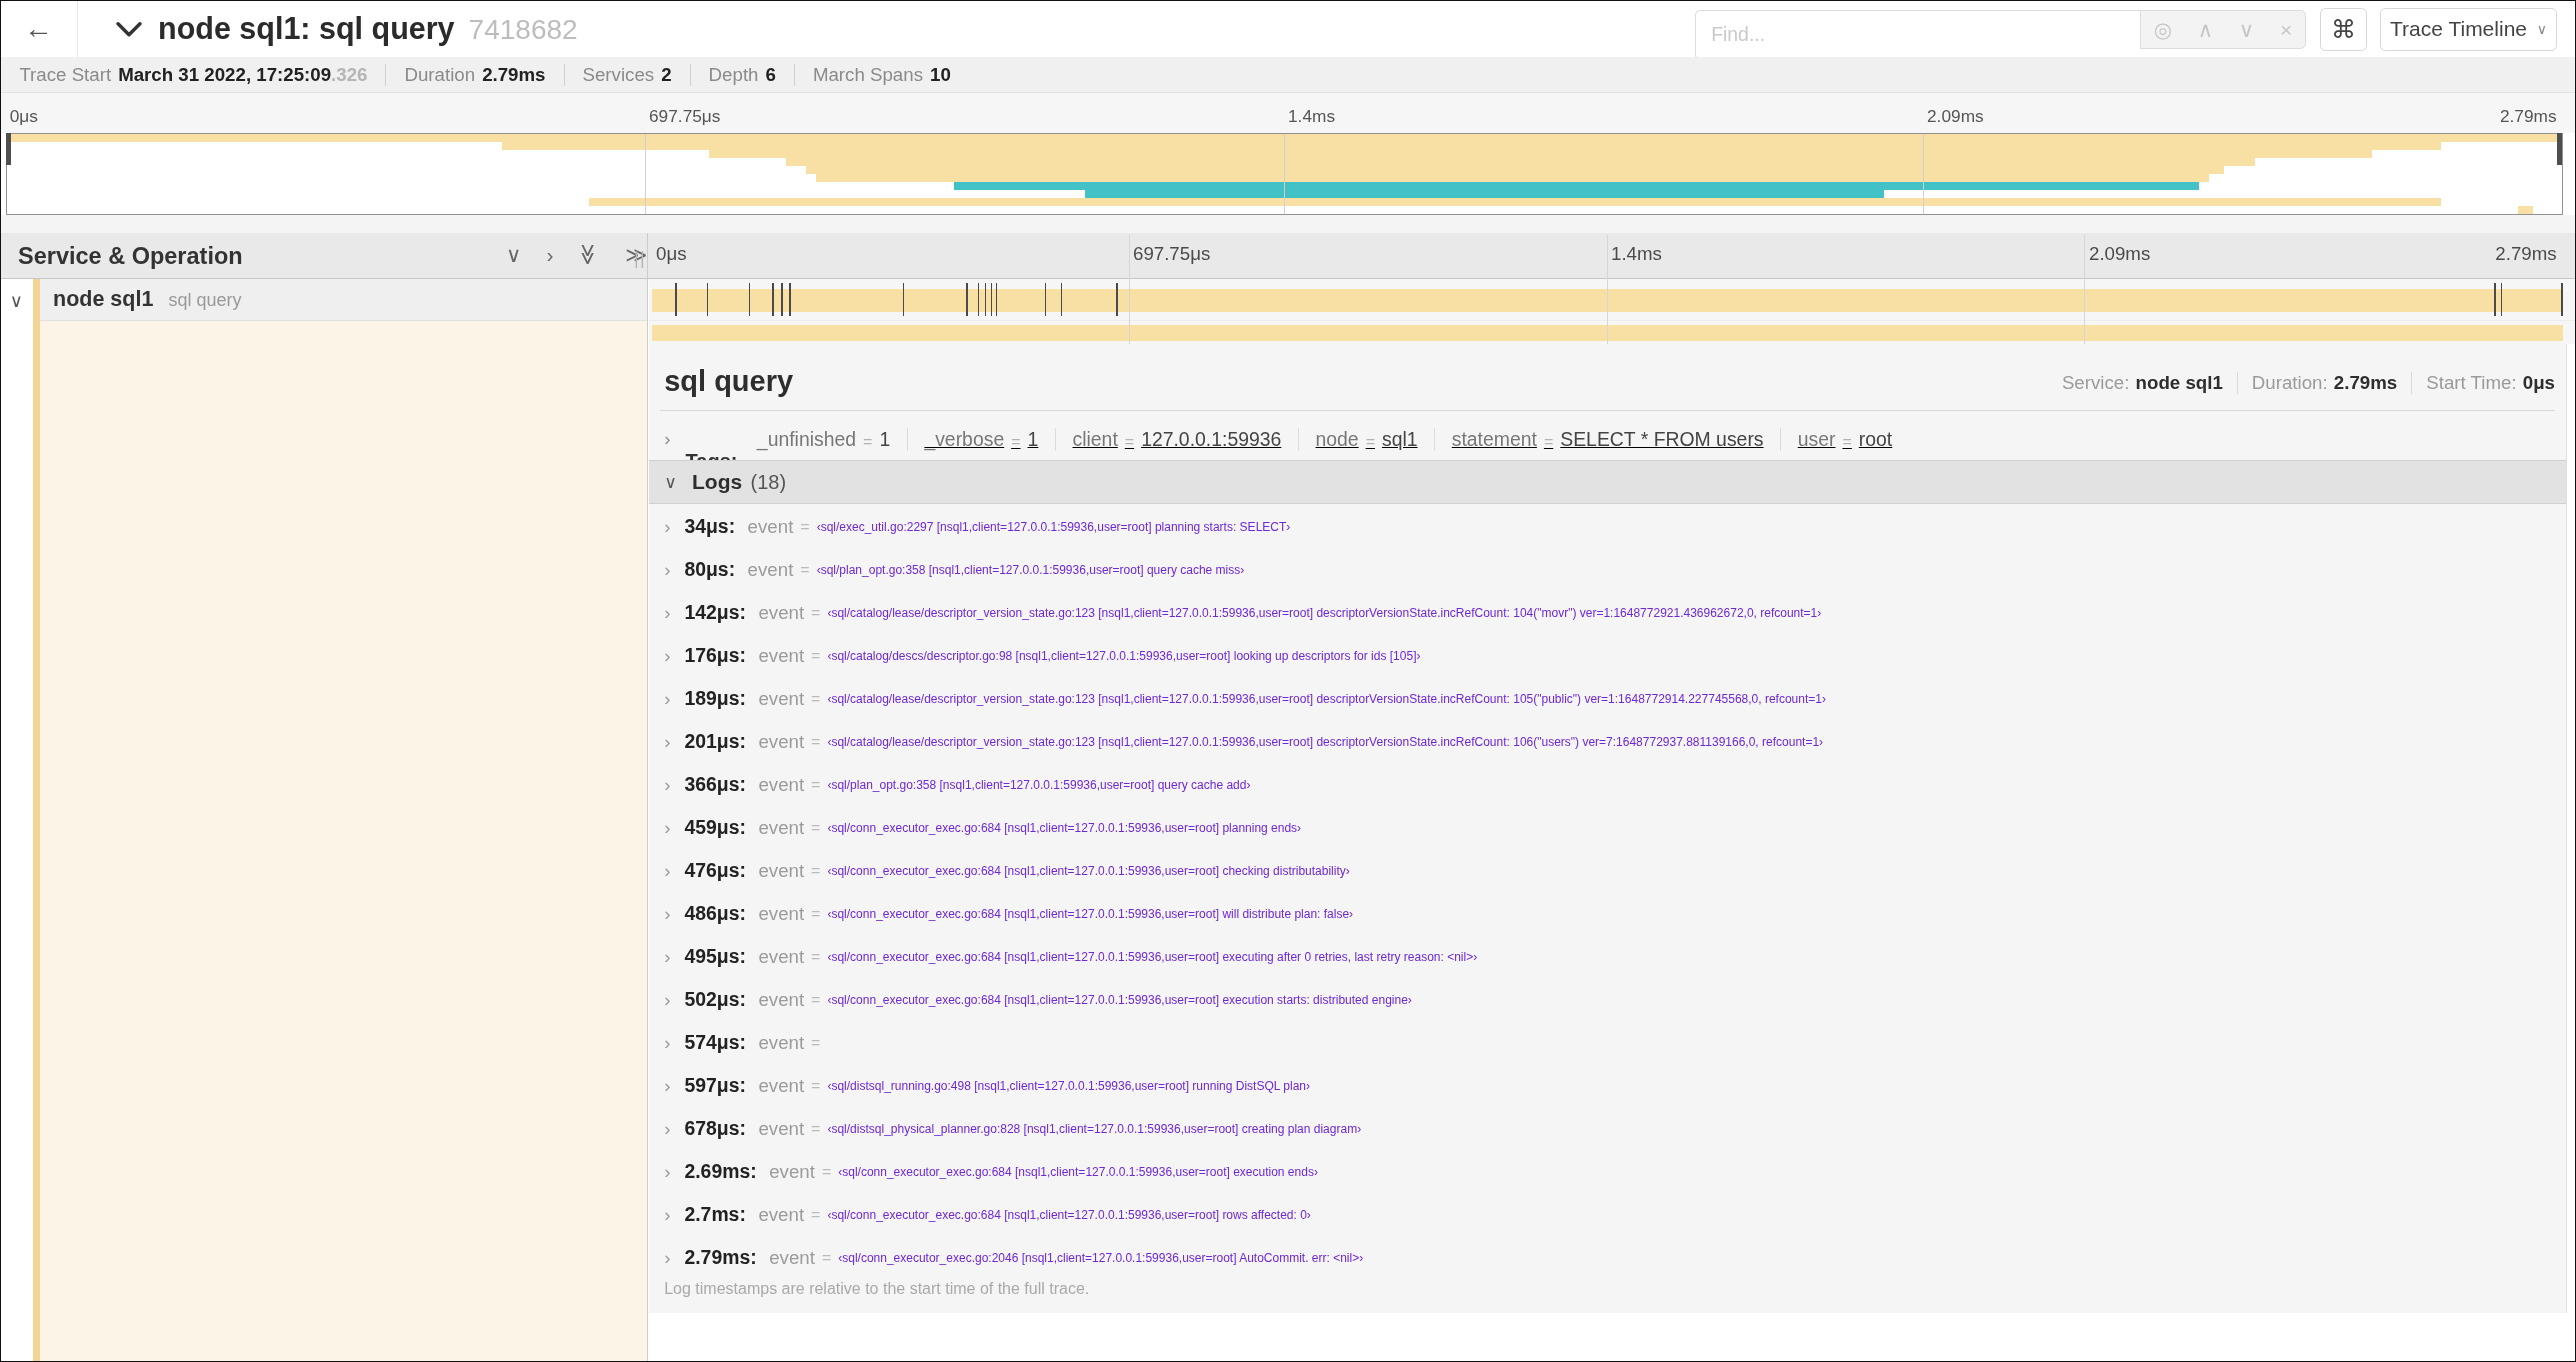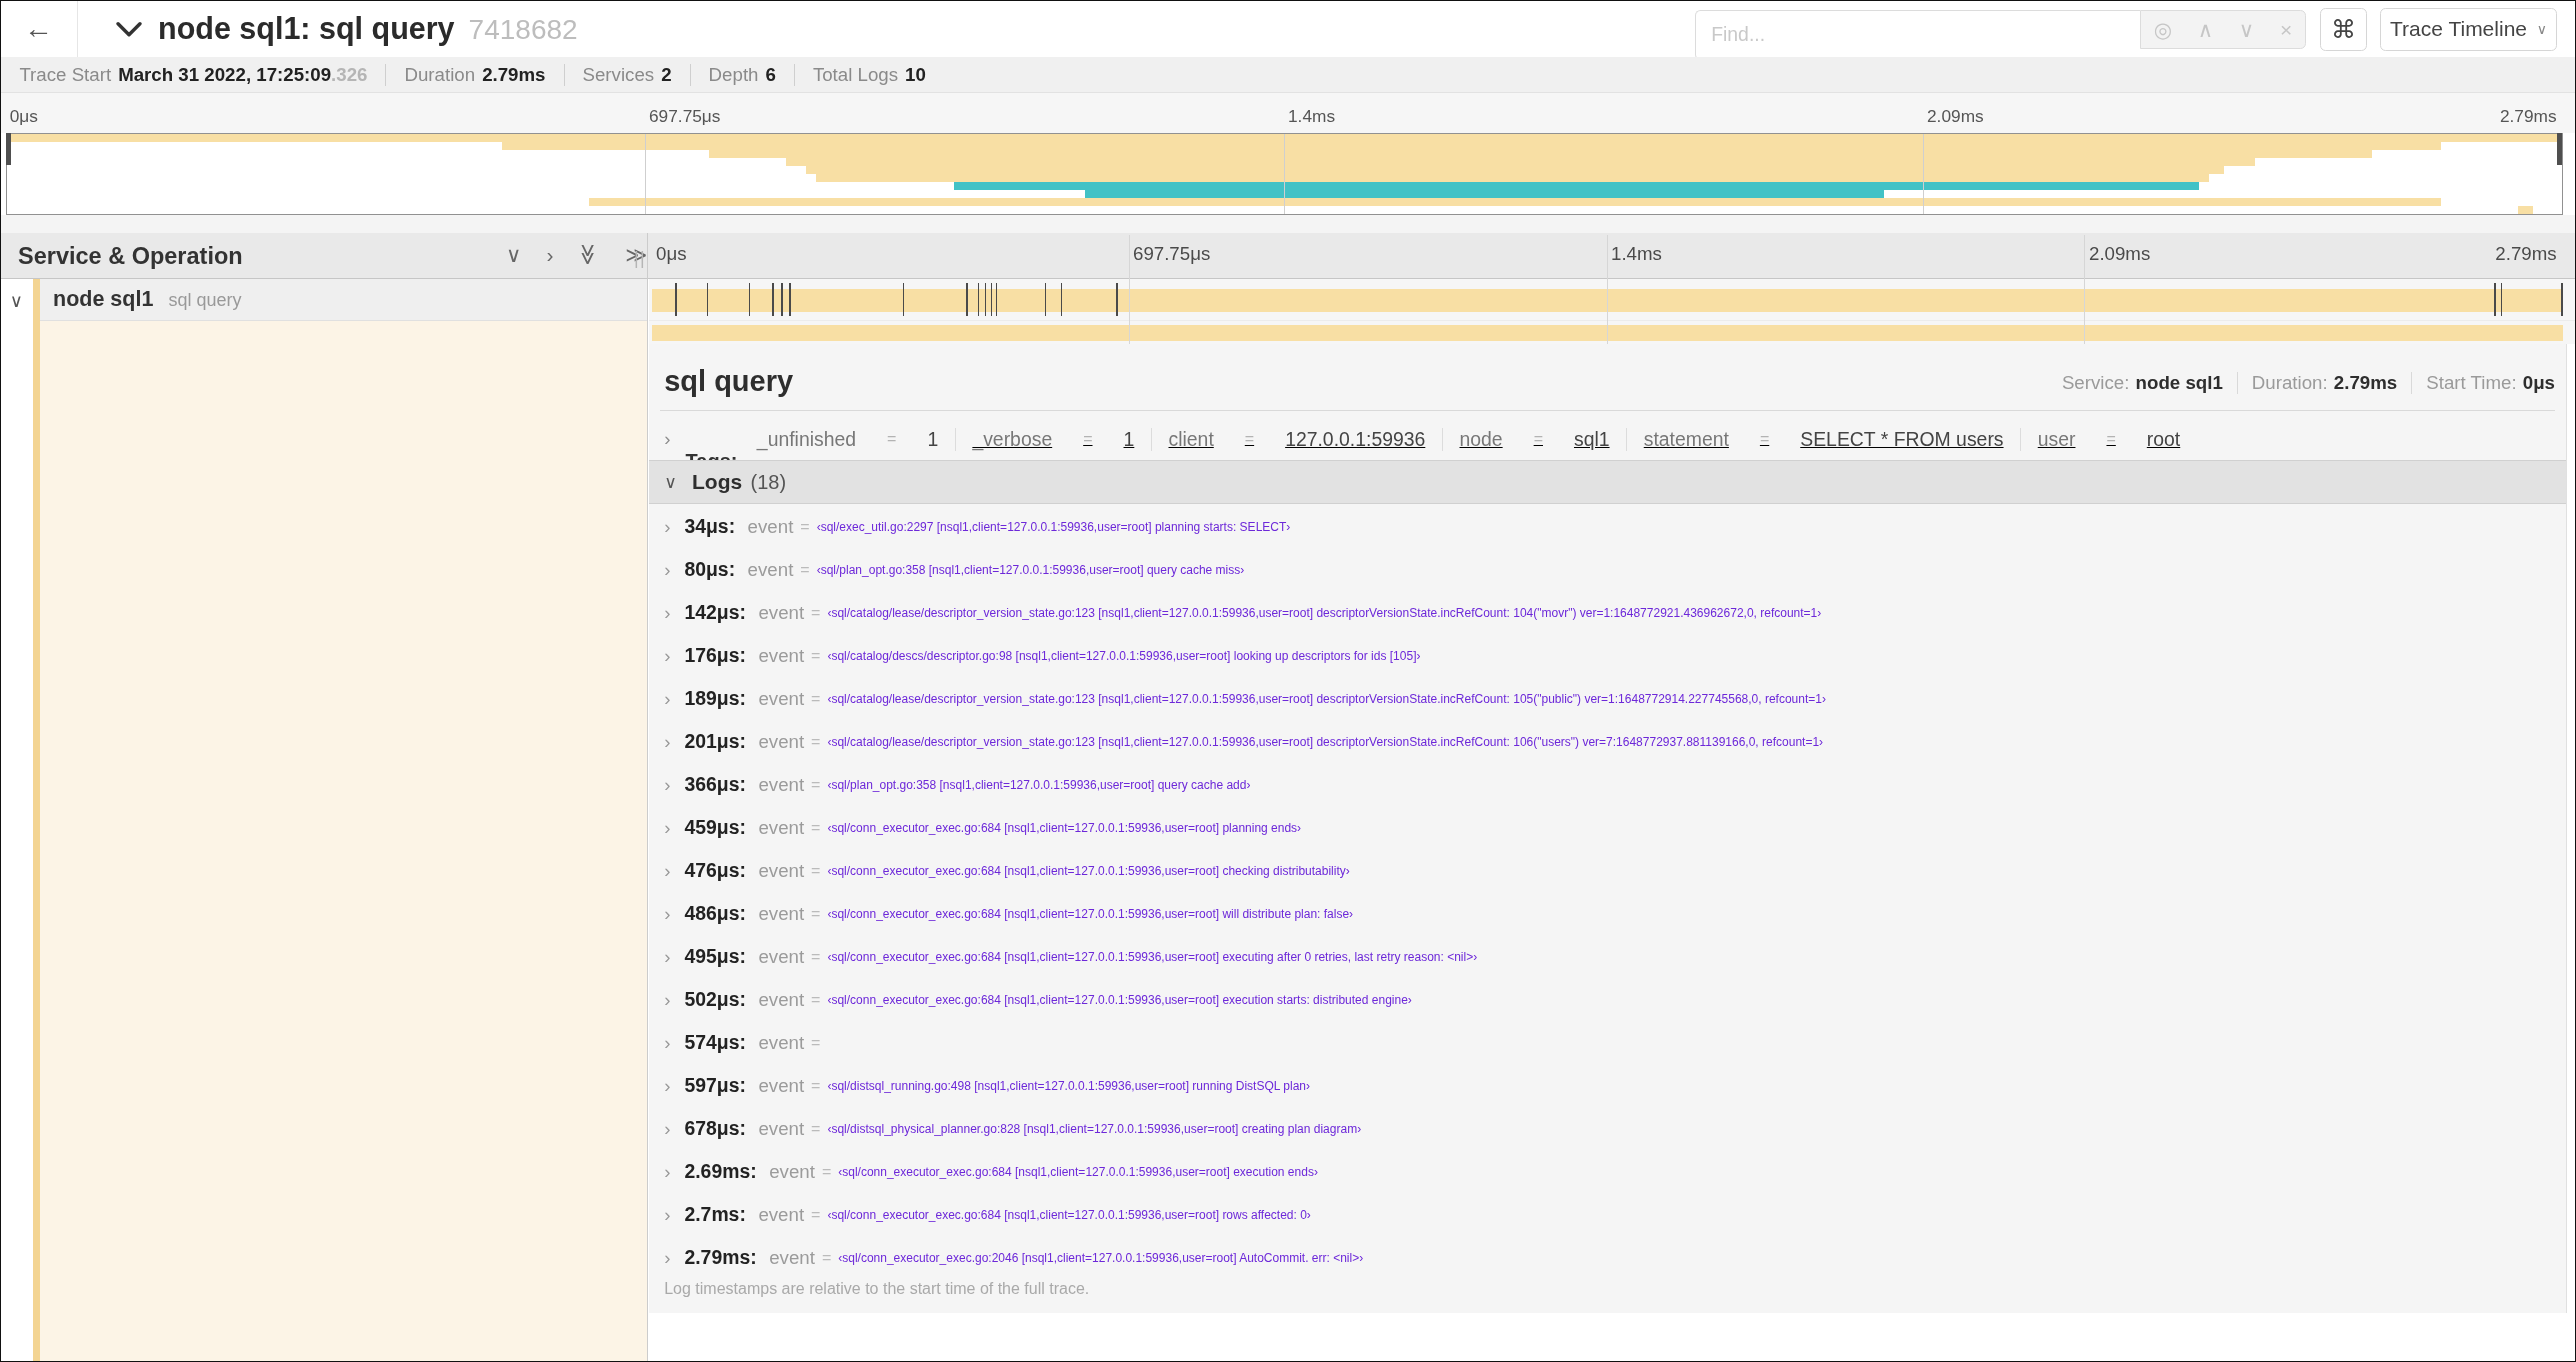--- a/index.html
+++ b/index.html
@@ -89,21 +89,21 @@
   .dp-title { position:absolute; left:0; top:1.4px; font-size:29px; font-weight:bold; color:#2e2e2e; }
   .dp-summary { position:absolute; right:0; top:8.3px; display:flex; align-items:center; }
   .sum-item { display:inline-flex; align-items:center; font-size:18.7px; white-space:nowrap; }
   .sum-item + .sum-item { border-left:1.4px solid #d9d9d9; margin-left:14px; padding-left:14px; }
   .sum-label { color:#9a9a9a; margin-right:6.2px; }
   .sum-value { color:#2e2e2e; font-weight:bold; }
   .dp-divider { position:absolute; left:11px; right:11px; top:66px; height:1.4px; background:#d9d9d9; }
   .tags-row { position:absolute; left:15.2px; right:11px; top:75px; height:40px; display:flex; align-items:center; cursor:pointer; }
   .tags-chev { font-size:18.7px; color:#8d8d8d; margin-right:15.2px; }
   .tags-label { font-size:20px; font-weight:bold; color:#333; margin-right:19.4px;margin-top:44px; }
-  .tag-item { display:inline-flex; align-items:center; font-size:19.4px; white-space:nowrap;gap:24px; }
+  .tag-item { display:inline-flex; align-items:flex-end; font-size:19.4px; white-space:nowrap; }
   .tag-item + .tag-item { border-left:1.4px solid #dcdcdc; margin-left:16.6px; padding-left:16.6px;text-decoration:underline; }
   .tag-key { color:#777; }
   .tag-eq { color:#b3b3b3; font-size:16px; margin:0 7px; }
   .tag-val { color:#444; }
   .logs-band { position:absolute; left:0; right:0; top:116px; height:44px; background:#e2e2e2; border-top:1.4px solid #d0d0d0; border-bottom:1.4px solid #d0d0d0; display:flex; align-items:center; padding-left:15.2px; cursor:pointer; }
   .logs-chev { font-size:17.3px; color:#555; margin-right:15.2px; }
   .logs-label { font-size:21px; font-weight:bold; color:#2e2e2e; margin-right:8.3px; }
   .logs-count { font-size:20px; color:#555; }
   .log-rows { position:absolute; left:15.2px; right:11px; top:161px; }
   .log-row { height:43px; display:flex; align-items:center; cursor:pointer; white-space:nowrap; overflow:hidden; }
@@ -169,21 +169,21 @@
       <span class="meta-label">Services</span>
       <span class="meta-value">2</span>
       <span class="meta-suffix"></span>
     </div>
       <div class="meta-item">
       <span class="meta-label">Depth</span>
       <span class="meta-value">6</span>
       <span class="meta-suffix"></span>
     </div>
       <div class="meta-item">
-      <span class="meta-label">Total Logs</span>
+      <span class="meta-label">March Spans</span>
       <span class="meta-value">10</span>
       <span class="meta-suffix"></span>
     </div>
     </div>
 
   <div class="ruler" id="ruler">
       <span class="rlabel" style="left: 9.7px;">0μs</span>
       <span class="rlabel" style="left: 649px;">697.75μs</span>
       <span class="rlabel" style="left: 1288px;">1.4ms</span>
       <span class="rlabel" style="left: 1927px;">2.09ms</span>

